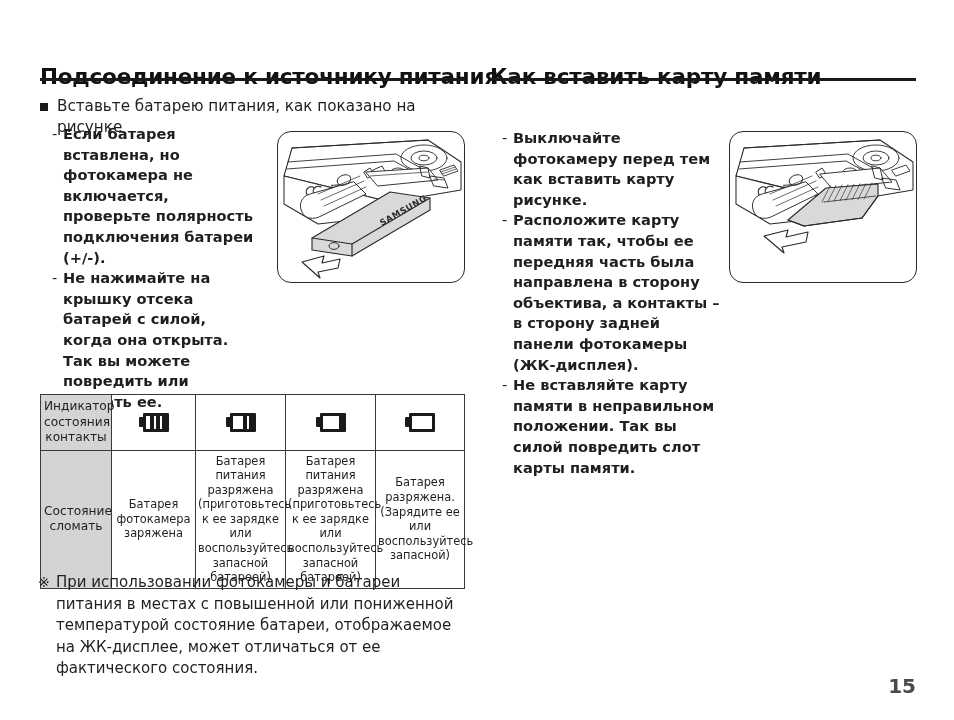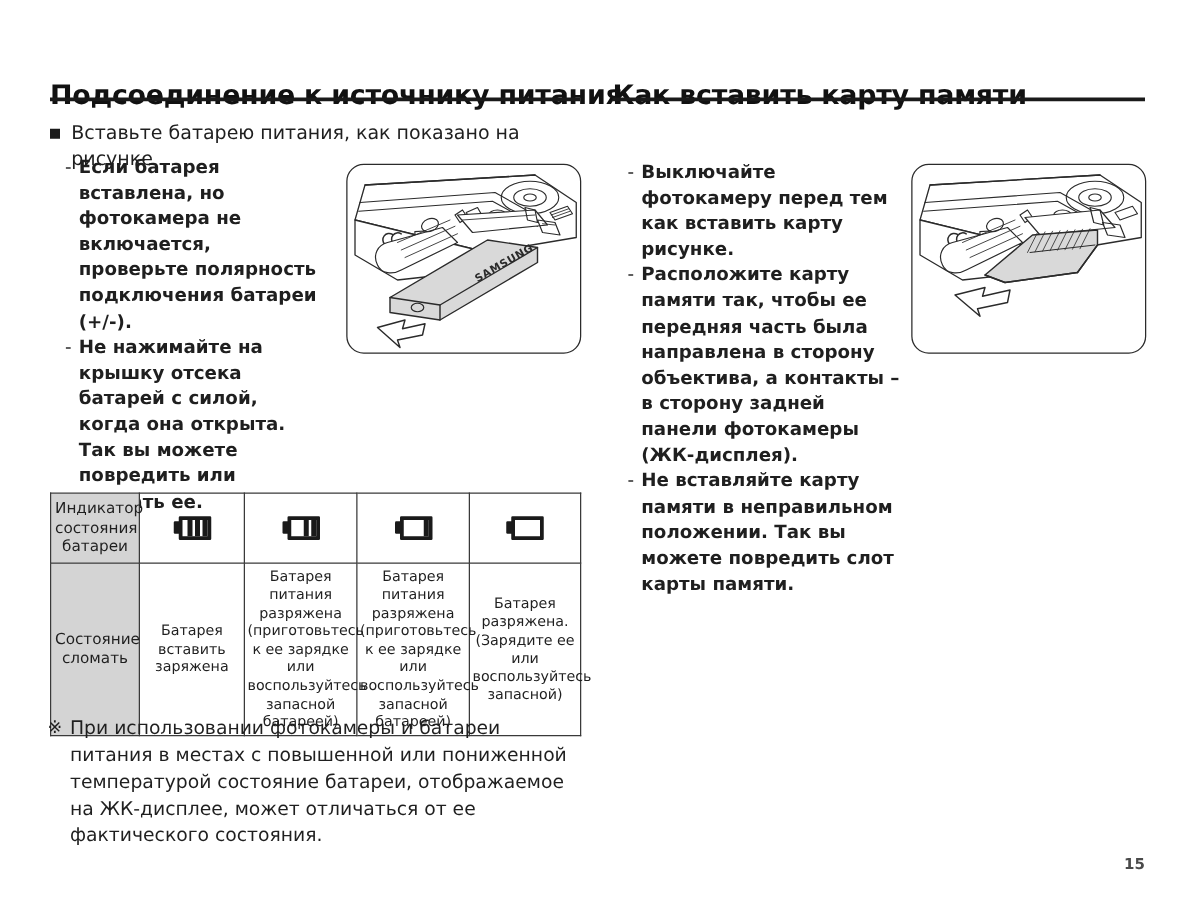--- a/index.html
+++ b/index.html
@@ -155,21 +155,21 @@
   .batt .bar {
     width: 4px; height: 13px;
     background: #1a1a1a;
   }
 
   
   .pageno {
     position: absolute;
     right: 38px;
     bottom: 22px;
-    font-size: 12px;
+    font-size: 20px;
     font-weight: bold;
     color: #4a4a4a;
     margin-left: 46px;
   }
 </style>
 </head>
 <body>
 
 <div class="page">
 
@@ -257,21 +257,21 @@
   <table class="tbl" style="left:40px; top:394px; width:424px;">
     <colgroup>
       <col style="width:71px">
       <col style="width:84px">
       <col style="width:90px">
       <col style="width:90px">
       <col style="width:89px">
     </colgroup>
     <tbody>
       <tr>
-        <td class="hdr">Индикатор состояния батареи</td>
+        <td class="hdr">Индикатор состояния контакты</td>
 
         <td class="icon-cell">
           <span class="batt">
             <span class="body"></span><span class="nub"></span>
             <span class="bars">
                 <i class="bar"></i>
                 <i class="bar"></i>
                 <i class="bar"></i>
               </span>
           </span>
@@ -298,21 +298,21 @@
 
         <td class="icon-cell">
           <span class="batt">
             <span class="body"></span><span class="nub"></span>
             <span class="bars"></span>
           </span>
         </td>
       </tr>
       <tr>
         <td class="hdr">Состояние сломать</td>
-        <td class="state-cell">Батарея вставить заряжена</td>
+        <td class="state-cell">Батарея фотокамера заряжена</td>
         <td class="state-cell">Батарея питания разряжена (приготовьтесь к ее зарядке или воспользуйтесь запасной батареей)</td>
         <td class="state-cell">Батарея питания разряжена (приготовьтесь к ее зарядке или воспользуйтесь запасной батареей)</td>
         <td class="state-cell">Батарея разряжена. (Зарядите ее или воспользуйтесь запасной)</td>
       </tr>
     </tbody>
   </table>
 
   <div class="note" style="left:38px; top:572px; width:430px;">
     <span class="note-mark">※</span>
     <span>При использовании фотокамеры и батареи питания в местах с повышенной или пониженной температурой состояние батареи, отображаемое на ЖК-дисплее, может отличаться от ее фактического состояния.</span>
@@ -326,21 +326,21 @@
     <div class="dash-item">
       <span class="dash-mark">-</span>
       <span class="dash-body">Выключайте фотокамеру перед тем как вставить карту рисунке.</span>
     </div>
     <div class="dash-item">
       <span class="dash-mark">-</span>
       <span class="dash-body">Расположите карту памяти так, чтобы ее передняя часть была направлена в сторону объектива, а контакты – в сторону задней панели фотокамеры (ЖК-дисплея).</span>
     </div>
     <div class="dash-item">
       <span class="dash-mark">-</span>
-      <span class="dash-body">Не вставляйте карту памяти в неправильном положении. Так вы можете повредить слот карты памяти.</span>
+      <span class="dash-body">Не вставляйте карту памяти в неправильном положении. Так вы силой повредить слот карты памяти.</span>
     </div>
   </div>
 
   <div class="illus" style="left:729px; top:131px; width:188px; height:152px;">
     <svg width="188" height="152" viewBox="0 0 188 152">
       <g fill="none" stroke="#2b2b2b" stroke-width="1.05" stroke-linejoin="round" stroke-linecap="round">
 
         <path d="M6 44 L14 16 L150 8 L183 30 L183 58 L112 70 Z" fill="#ffffff"></path>
         <path d="M14 16 L150 8"></path>
         <path d="M10 30 L118 22 L150 40" stroke-width="0.9"></path>

